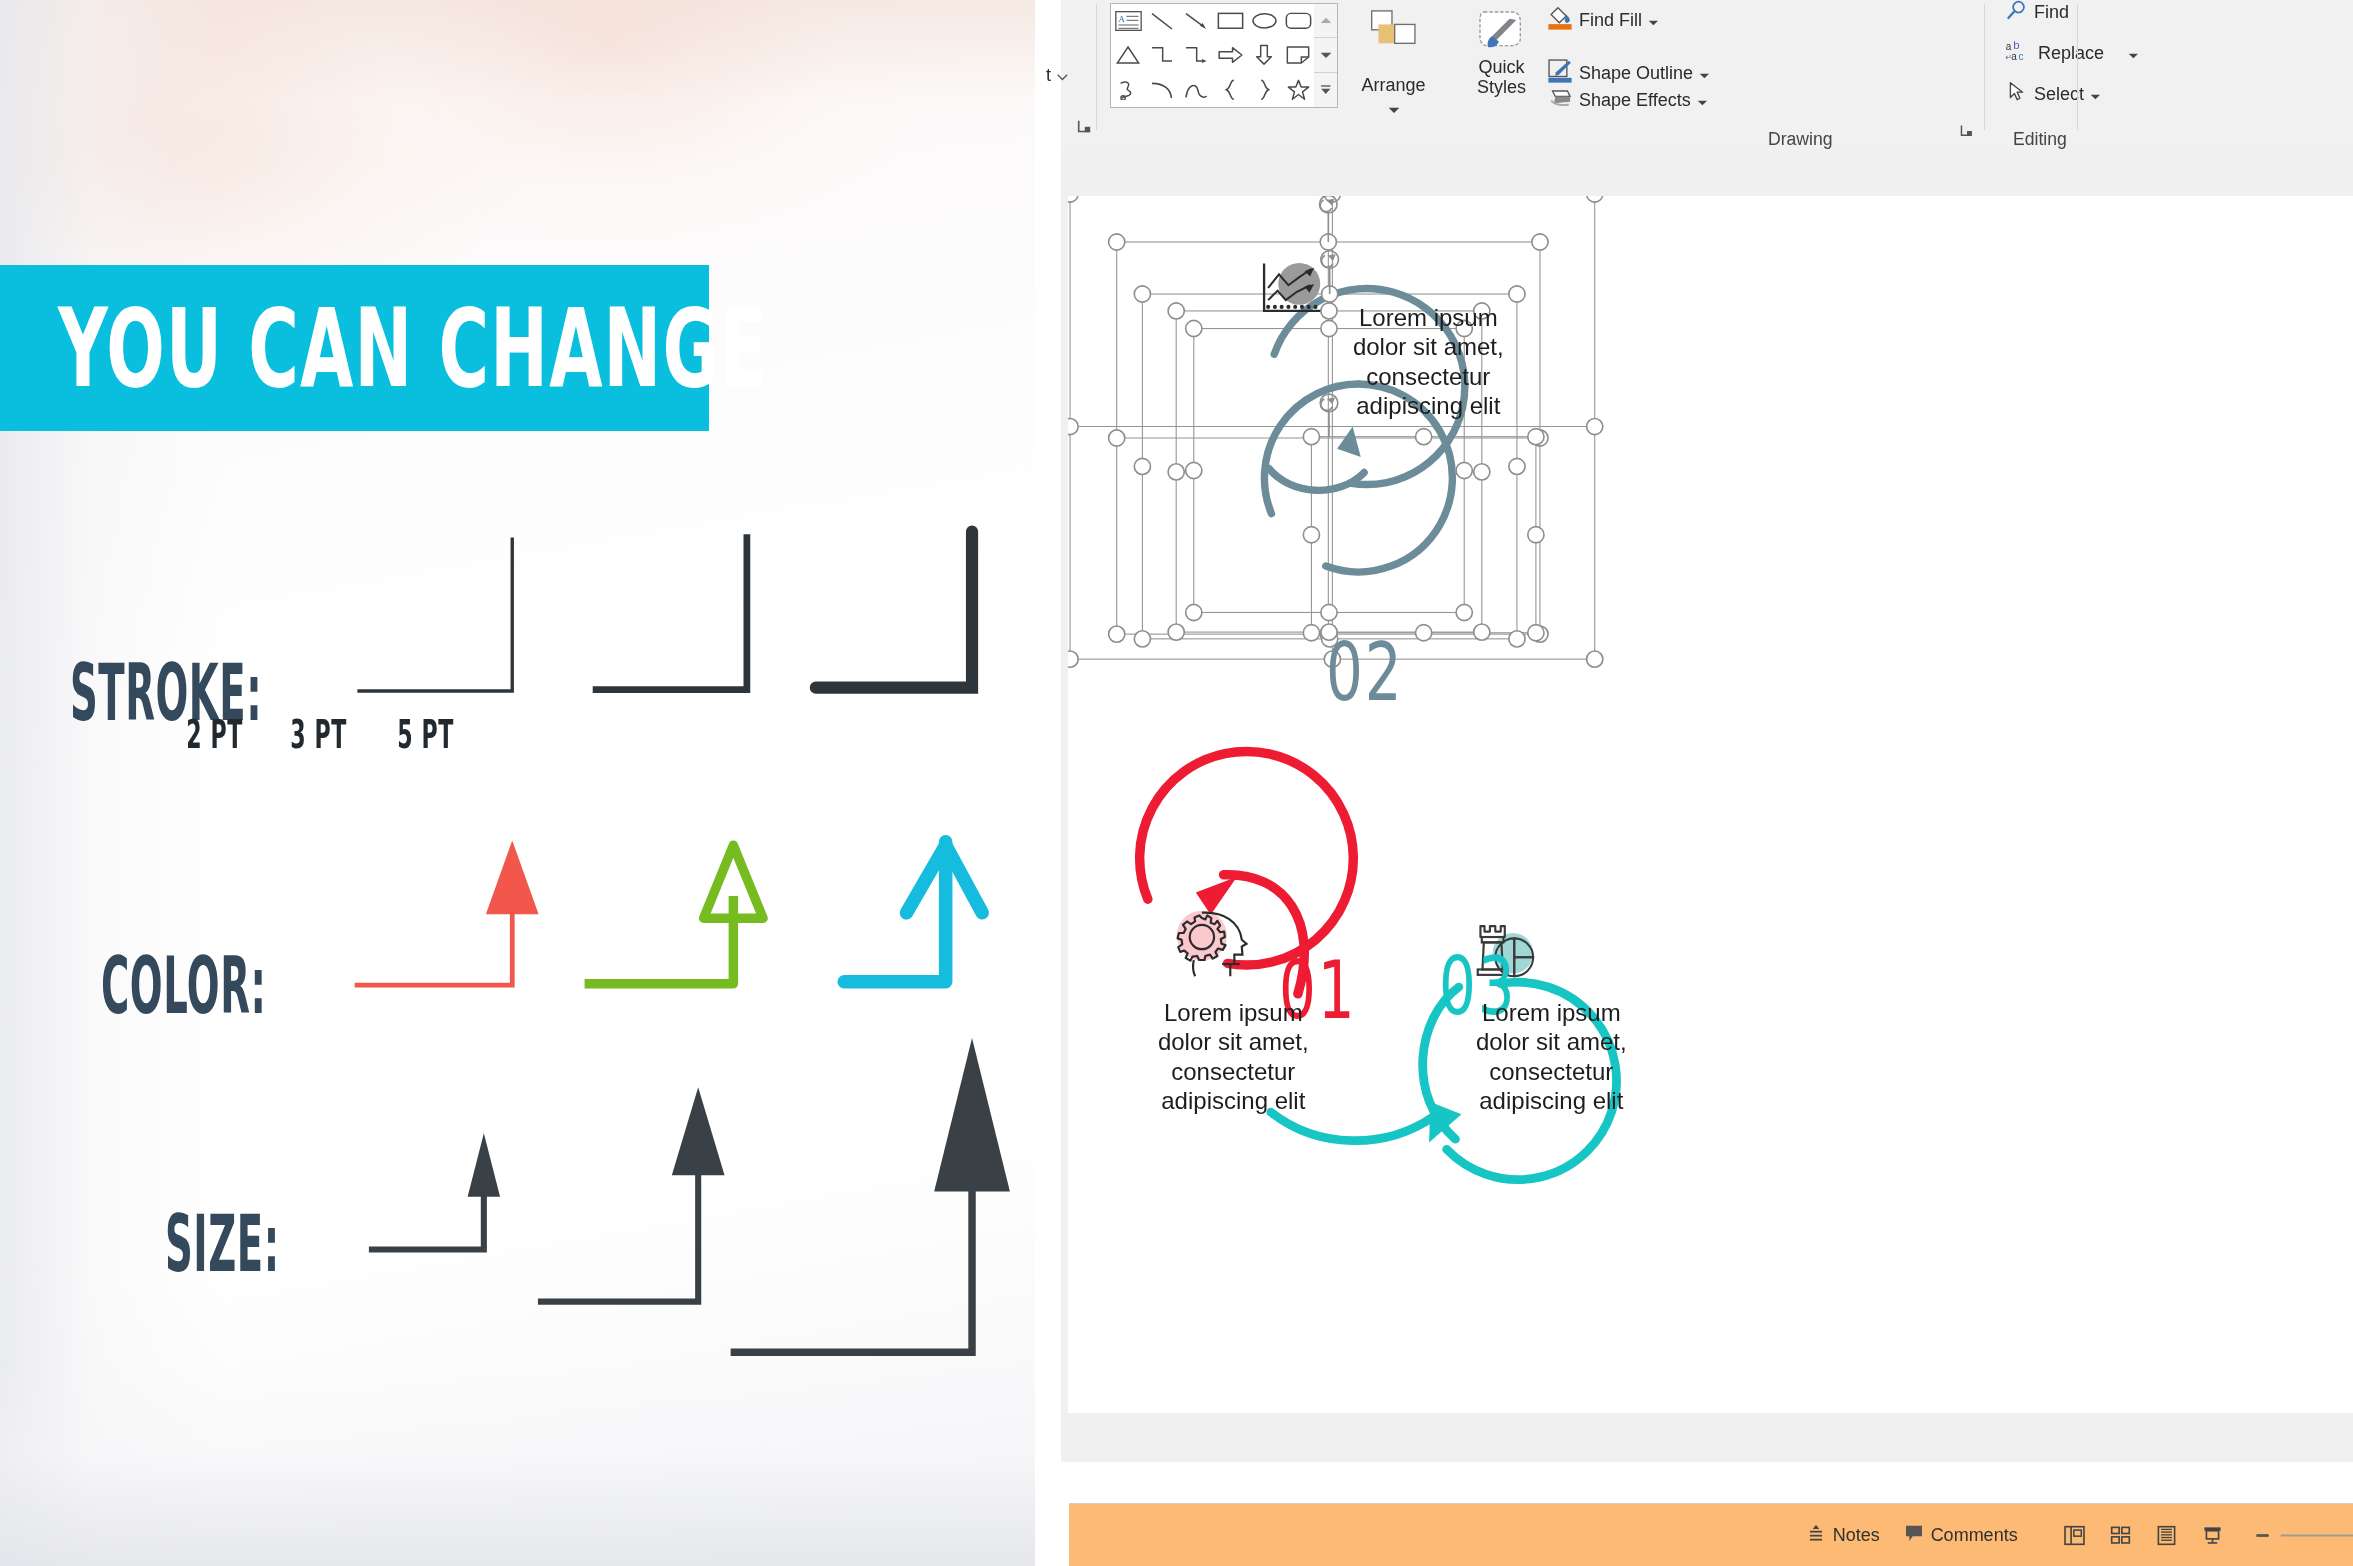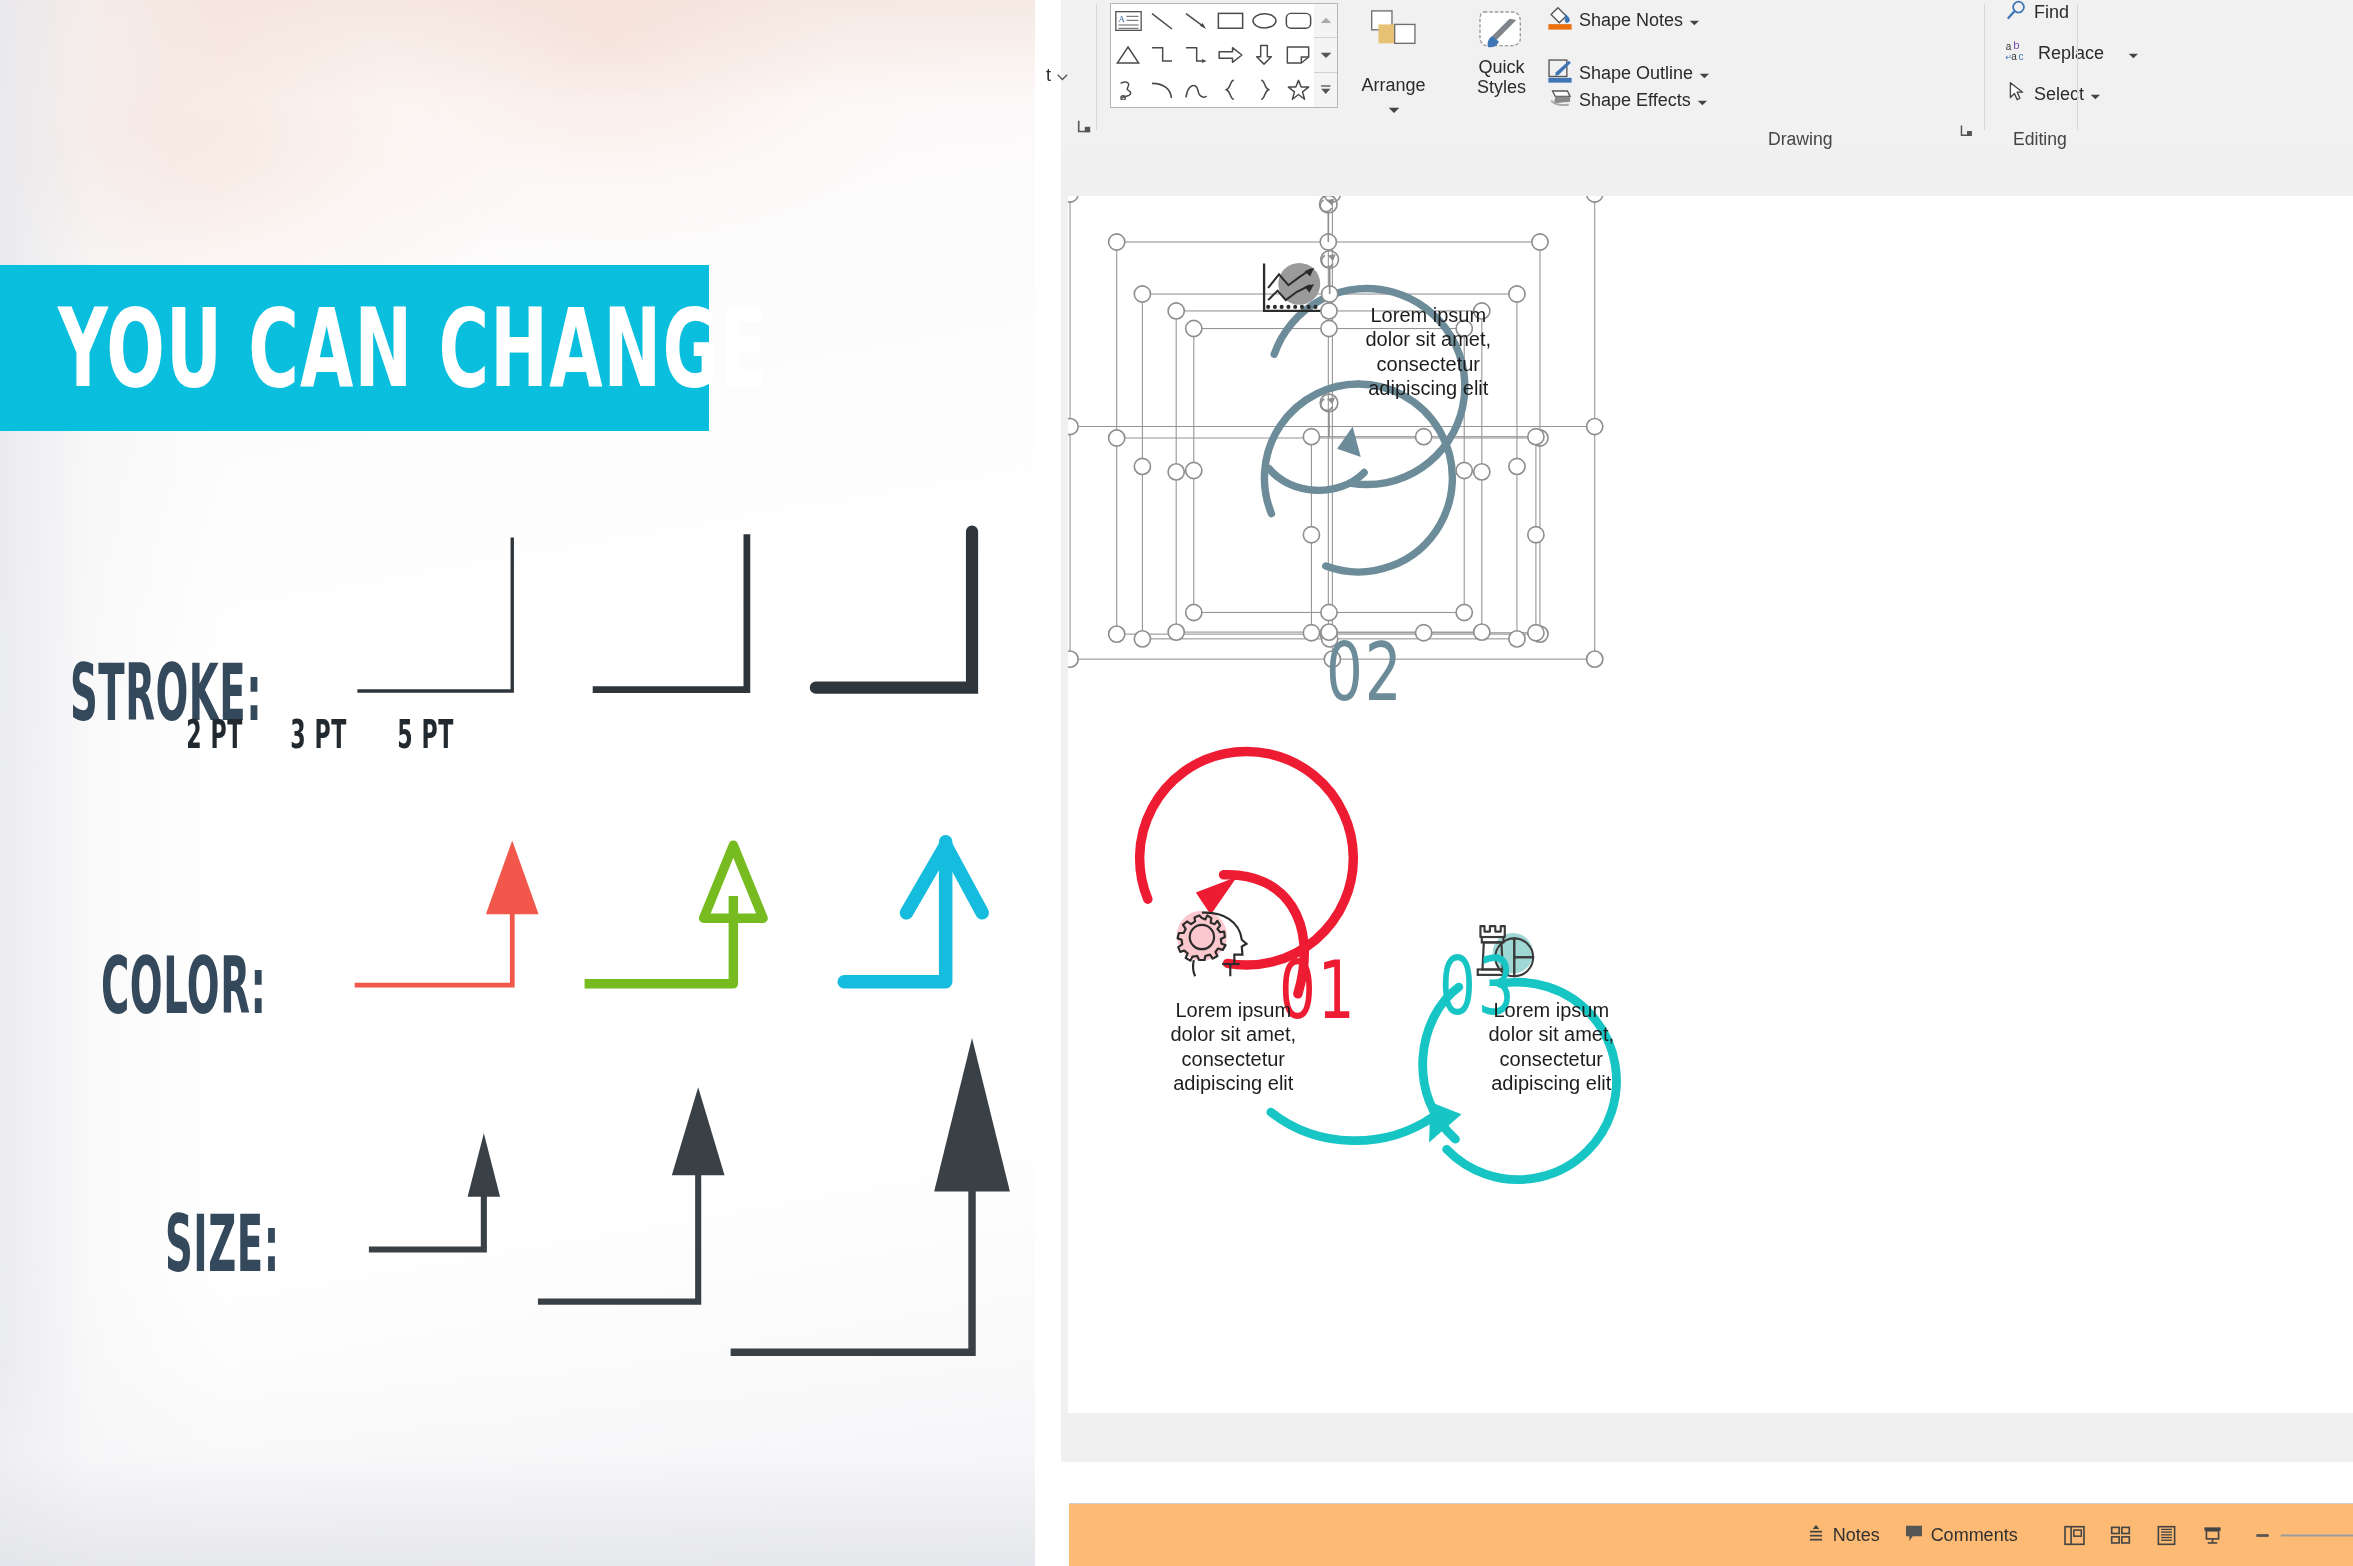--- a/index.html
+++ b/index.html
@@ -125,21 +125,21 @@
     position:absolute;left:8px;bottom:0;width:1293px;height:62px;
     background:#fdba74;border-top:0.7px solid #cfcfcf;
     display:flex;align-items:center;
   }
   .sb-item{
     display:flex;align-items:center;gap:6.8px;font-size:18px;color:#303030;
   }
   .slide-text{
     position:absolute;
     font-family:"Liberation Sans",sans-serif;
-    font-size:20px;color:#1d1d1d;line-height:1.22;text-align:center;
+    font-size:24px;color:#1d1d1d;line-height:1.22;text-align:center;
     white-space:pre-line;
   }
   .num-text{
     position:absolute;
     font-family:"Liberation Sans Narrow","DejaVu Sans Condensed","Liberation Sans",sans-serif;
     font-size:70px;font-weight:400;letter-spacing:2px;
     transform:scaleX(.92) scaleY(1.14);transform-origin:left top;
   }
 </style>
 </head>
@@ -378,21 +378,21 @@
     </div>
 
     <div class="menu-btn" style="left:486px;top:5.4px;">
       <span>
         <svg width="26" height="26" viewBox="0 0 38 38">
           <path d="M6 14 L16 4 L28 16 L18 26 Z" fill="#fff" stroke="#555" stroke-width="2"></path>
           <path d="M27 13 C33 18 35 22 32 25 C29 28 25 25 26 20 Z" fill="#3e76b5"></path>
           <rect x="2" y="28" width="34" height="8" fill="#e8700f"></rect>
         </svg>
       </span>
-      <span>Shape Notes</span>
+      <span>Find Fill</span>
       <span>
         <svg width="10.8" height="6" viewBox="0 0 16 9">
             <polygon points="8,8 1,1 15,1" fill="#444"></polygon>
           </svg>
       </span>
     </div>
 
     <div class="menu-btn" style="left:486px;top:46px;margin-top:12px;">
       <span>
         <svg width="26" height="26" viewBox="0 0 38 38">

